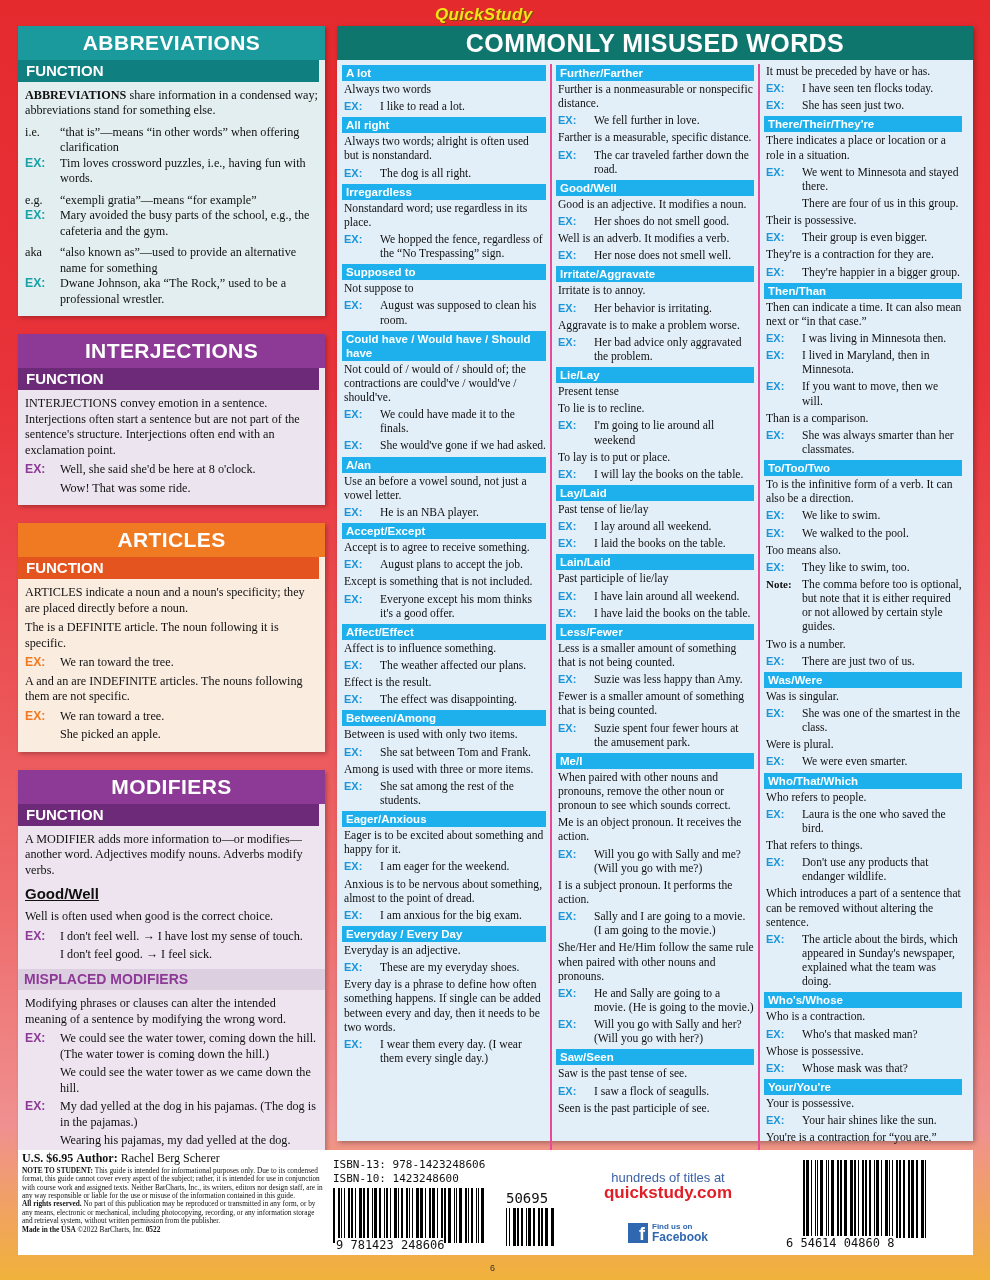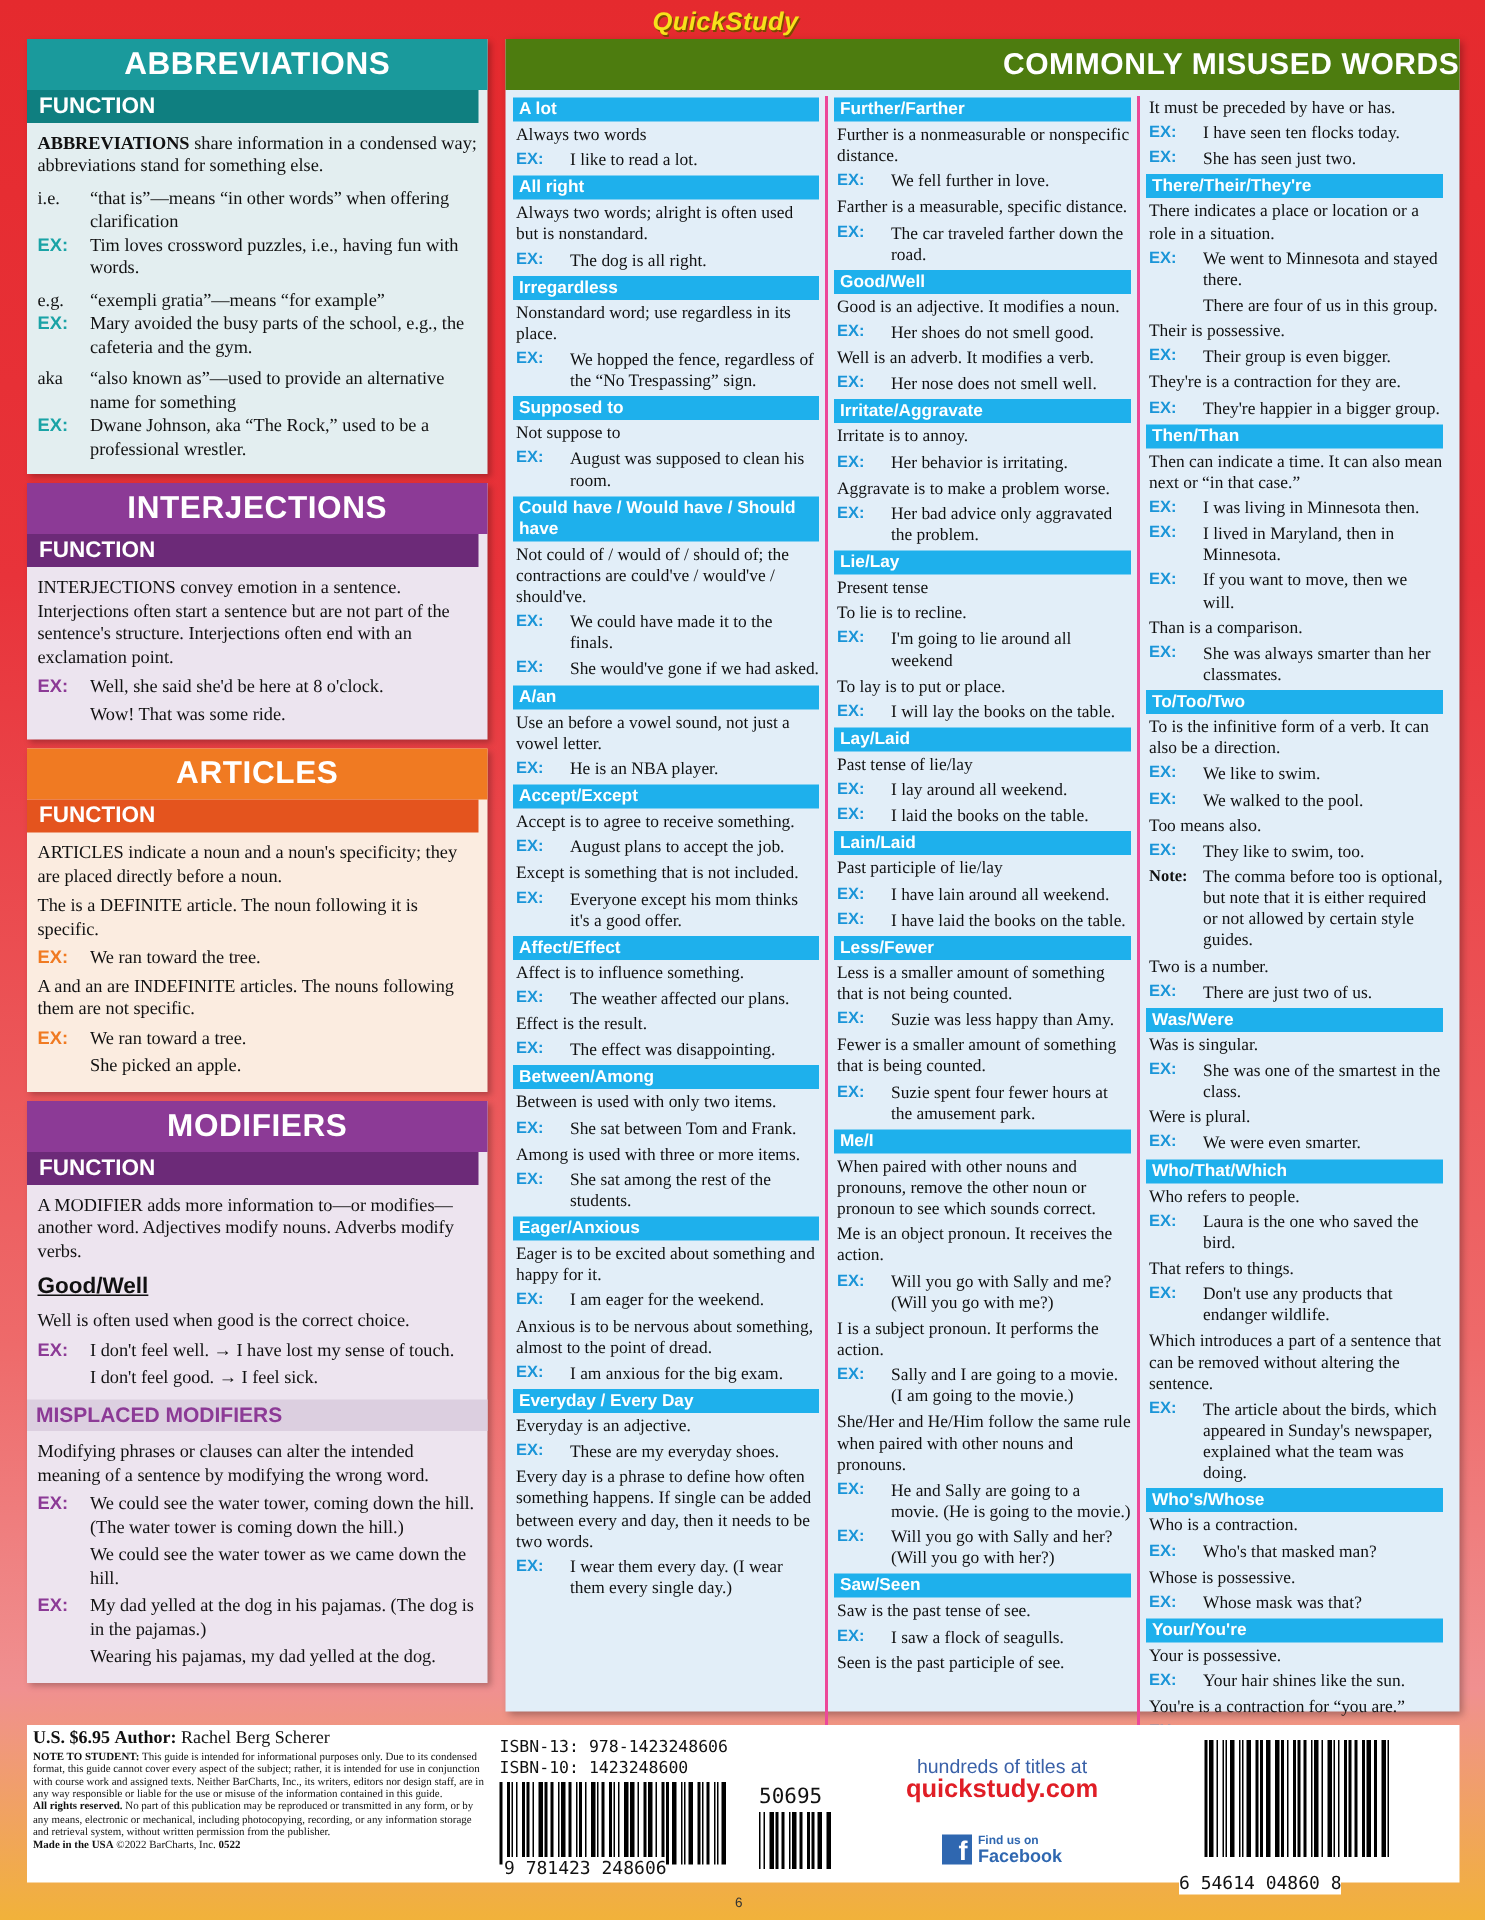--- a/index.html
+++ b/index.html
@@ -2,21 +2,21 @@
 <html><head>
 <meta charset="utf-8">
 <style>
 *{box-sizing:border-box;margin:0;padding:0}
 html,body{width:990px;height:1280px;overflow:hidden}
 body{font-family:"Liberation Serif","DejaVu Serif",serif;color:#111;font-size:11.6px;line-height:1.22;
  background:linear-gradient(180deg,#e52a2e 0%,#e8333a 30%,#ee6a6a 70%,#f09090 88%,#f1b23a 100%);position:relative}
 .brand{position:absolute;left:435px;top:5px;font-family:Liberation Sans, sans-serif;font-weight:bold;font-style:italic;font-size:17px;color:#f7e11b;text-shadow:1px 1px 0 #7a4a00;letter-spacing:.3px}
 
 .leftcol{position:absolute;left:18px;top:26px;width:307px}
-.card{position:relative;margin-bottom:6px;box-shadow:2px 2px 4px rgba(0,0,0,.25)}
+.card{position:relative;margin-bottom:18px;box-shadow:2px 2px 4px rgba(0,0,0,.25)}
 .card .title{font-family:"Liberation Sans",sans-serif;font-weight:bold;color:#fff;text-align:center;font-size:21px;height:34px;line-height:34px;letter-spacing:.4px}
 .card .fn{font-family:"Liberation Sans",sans-serif;font-weight:bold;color:#fff;font-size:15px;height:22px;line-height:22px;padding-left:8px;width:301px}
 .card .body{padding:6px 7px 6px 7px;font-size:12.2px;line-height:1.27}
 .card p{margin-bottom:4px}
 .ex{display:flex;margin-bottom:3px}
 .ex .lbl{font-family:"Liberation Sans",sans-serif;font-weight:bold;width:35px;flex:none}
 .ex .txt{flex:1}
 .abbrow{display:flex;margin-top:6px}
 .abbrow .ab{width:35px;flex:none}
 .abbrev{background:#e3eef0}
@@ -32,21 +32,21 @@
 .artic .fn{background:#e4541e}
 .artic .lbl{color:#f07a22}
 .modif{background:#ede4ef}
 .modif .title{background:#8c3a96}
 .modif .fn{background:#6c2a78}
 .modif .lbl{color:#8c3a96}
 .subhead{font-family:"Liberation Sans",sans-serif;font-weight:bold;color:#8c3a96;background:#dccfe0;font-size:14px;padding:2px 6px;margin:6px -7px 6px -7px}
 .gw{font-family:"Liberation Sans",sans-serif;font-weight:bold;font-size:15px;text-decoration:underline;margin:6px 0 6px}
 
 .main{position:absolute;left:337px;top:26px;width:636px;height:1115px;background:#e2eef8;box-shadow:2px 2px 5px rgba(0,0,0,.3)}
-.main .mtitle{background:#4d7c0f;color:#fff;font-family:"Liberation Sans",sans-serif;font-weight:bold;font-size:20px;text-align:right;height:34px;line-height:34px;letter-spacing:.4px}
+.main .mtitle{background:#0f766e;color:#fff;font-family:"Liberation Sans",sans-serif;font-weight:bold;font-size:25px;text-align:center;height:34px;line-height:34px;letter-spacing:.4px}
 .cols{display:flex;padding:4px 3px 0 5px}
 .col{width:208px;padding-right:4px}
 .col + .col{border-left:2px solid #ec4899;padding-left:4px}
 .wh{background:#1eb0ec;color:#fff;font-family:"Liberation Sans",sans-serif;font-weight:bold;font-size:11.5px;padding:1px 4px;margin:1px 0 2px}
 .col p{margin:1px 0 3px 2px}
 .col .ex{margin-bottom:3px;margin-left:2px}
 .col .ex .lbl{color:#1a95d8;width:36px;font-size:11px}
 
 .footer{position:absolute;left:18px;top:1150px;width:955px;height:105px;background:#fff;display:flex}
 .legal{width:312px;padding:2px 4px;font-size:7.3px;line-height:1.15}
@@ -614,15 +614,15 @@
       <i style="width: 1px; margin-right: 3px;"></i>
       <i style="width: 2px; margin-right: 1px;"></i>
       <i style="width: 2px; margin-right: 2px;"></i>
       <i style="width: 2px; margin-right: 3px;"></i>
       <i style="width: 2px; margin-right: 1px;"></i>
       <i style="width: 3px; margin-right: 2px;"></i>
       <i style="width: 2px; margin-right: 3px;"></i>
       <i style="width: 3px; margin-right: 1px;"></i>
       <i style="width: 1px; margin-right: 2px;"></i>
     </div>
-  <div class="bcnum" style="left:768px;top:98px">6 54614 04860 8</div>
+  <div class="bcnum" style="left:768px;top:86px">6 54614 04860 8</div>
 </footer>
 <div class="pagenum">6</div>
 
 </body></html>

